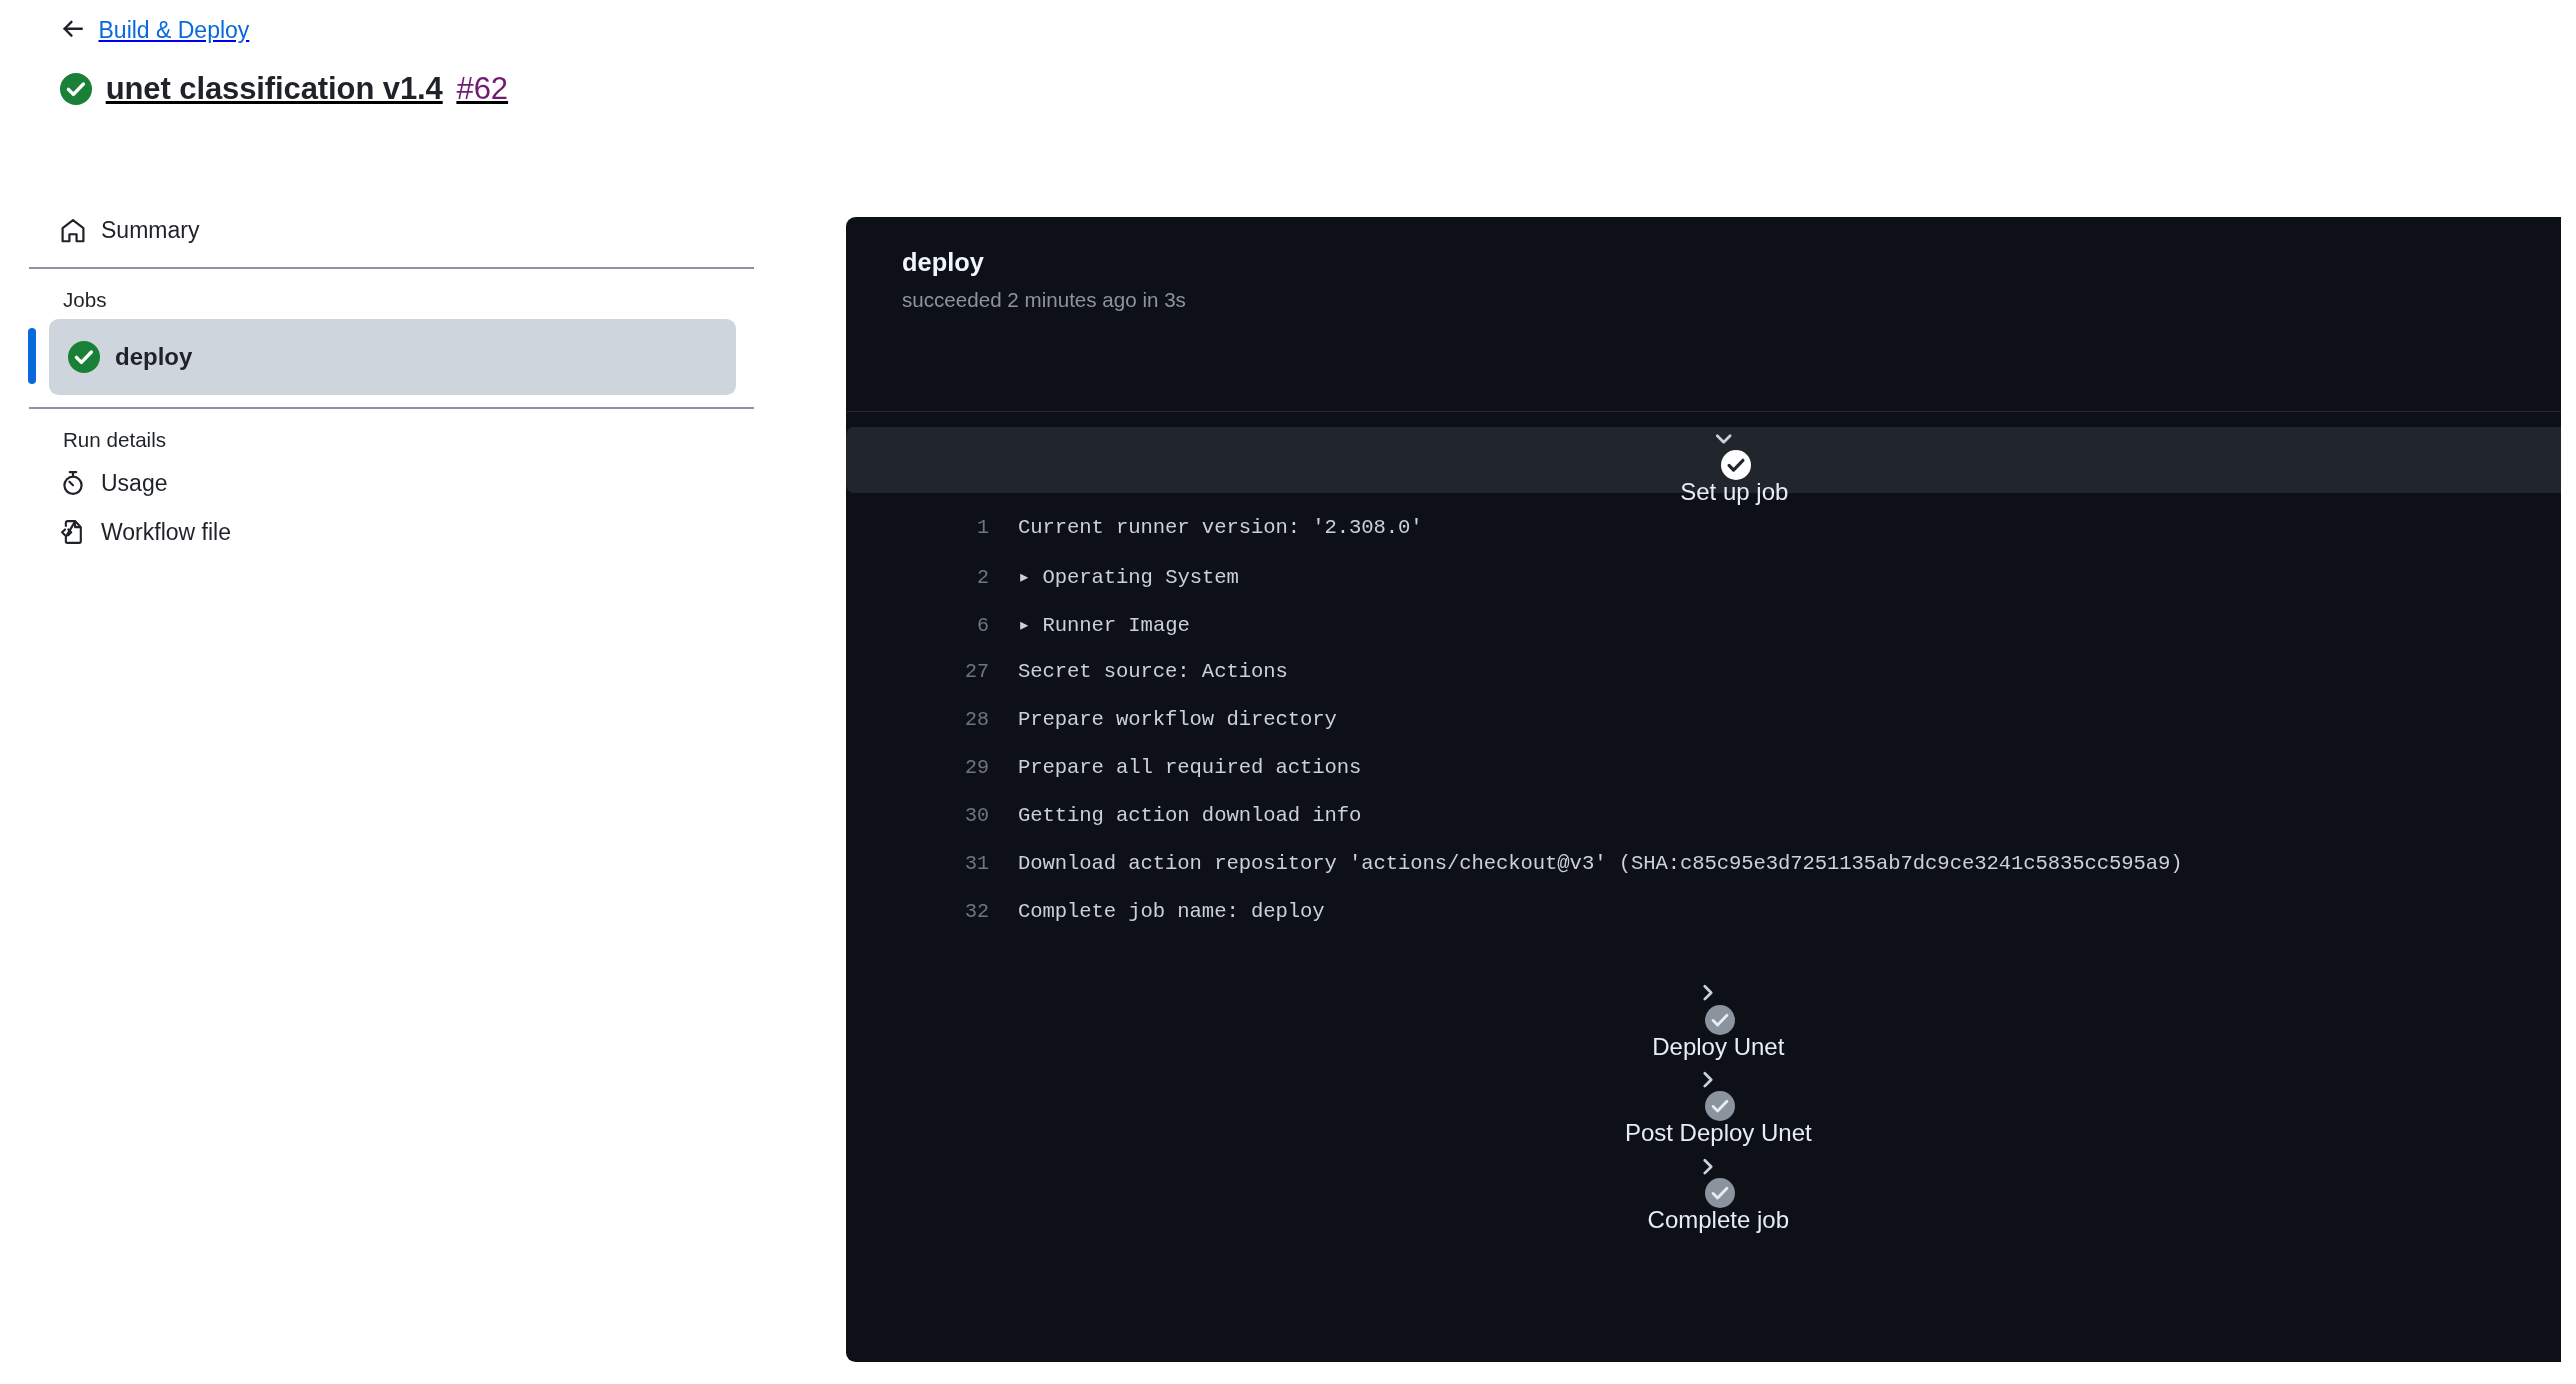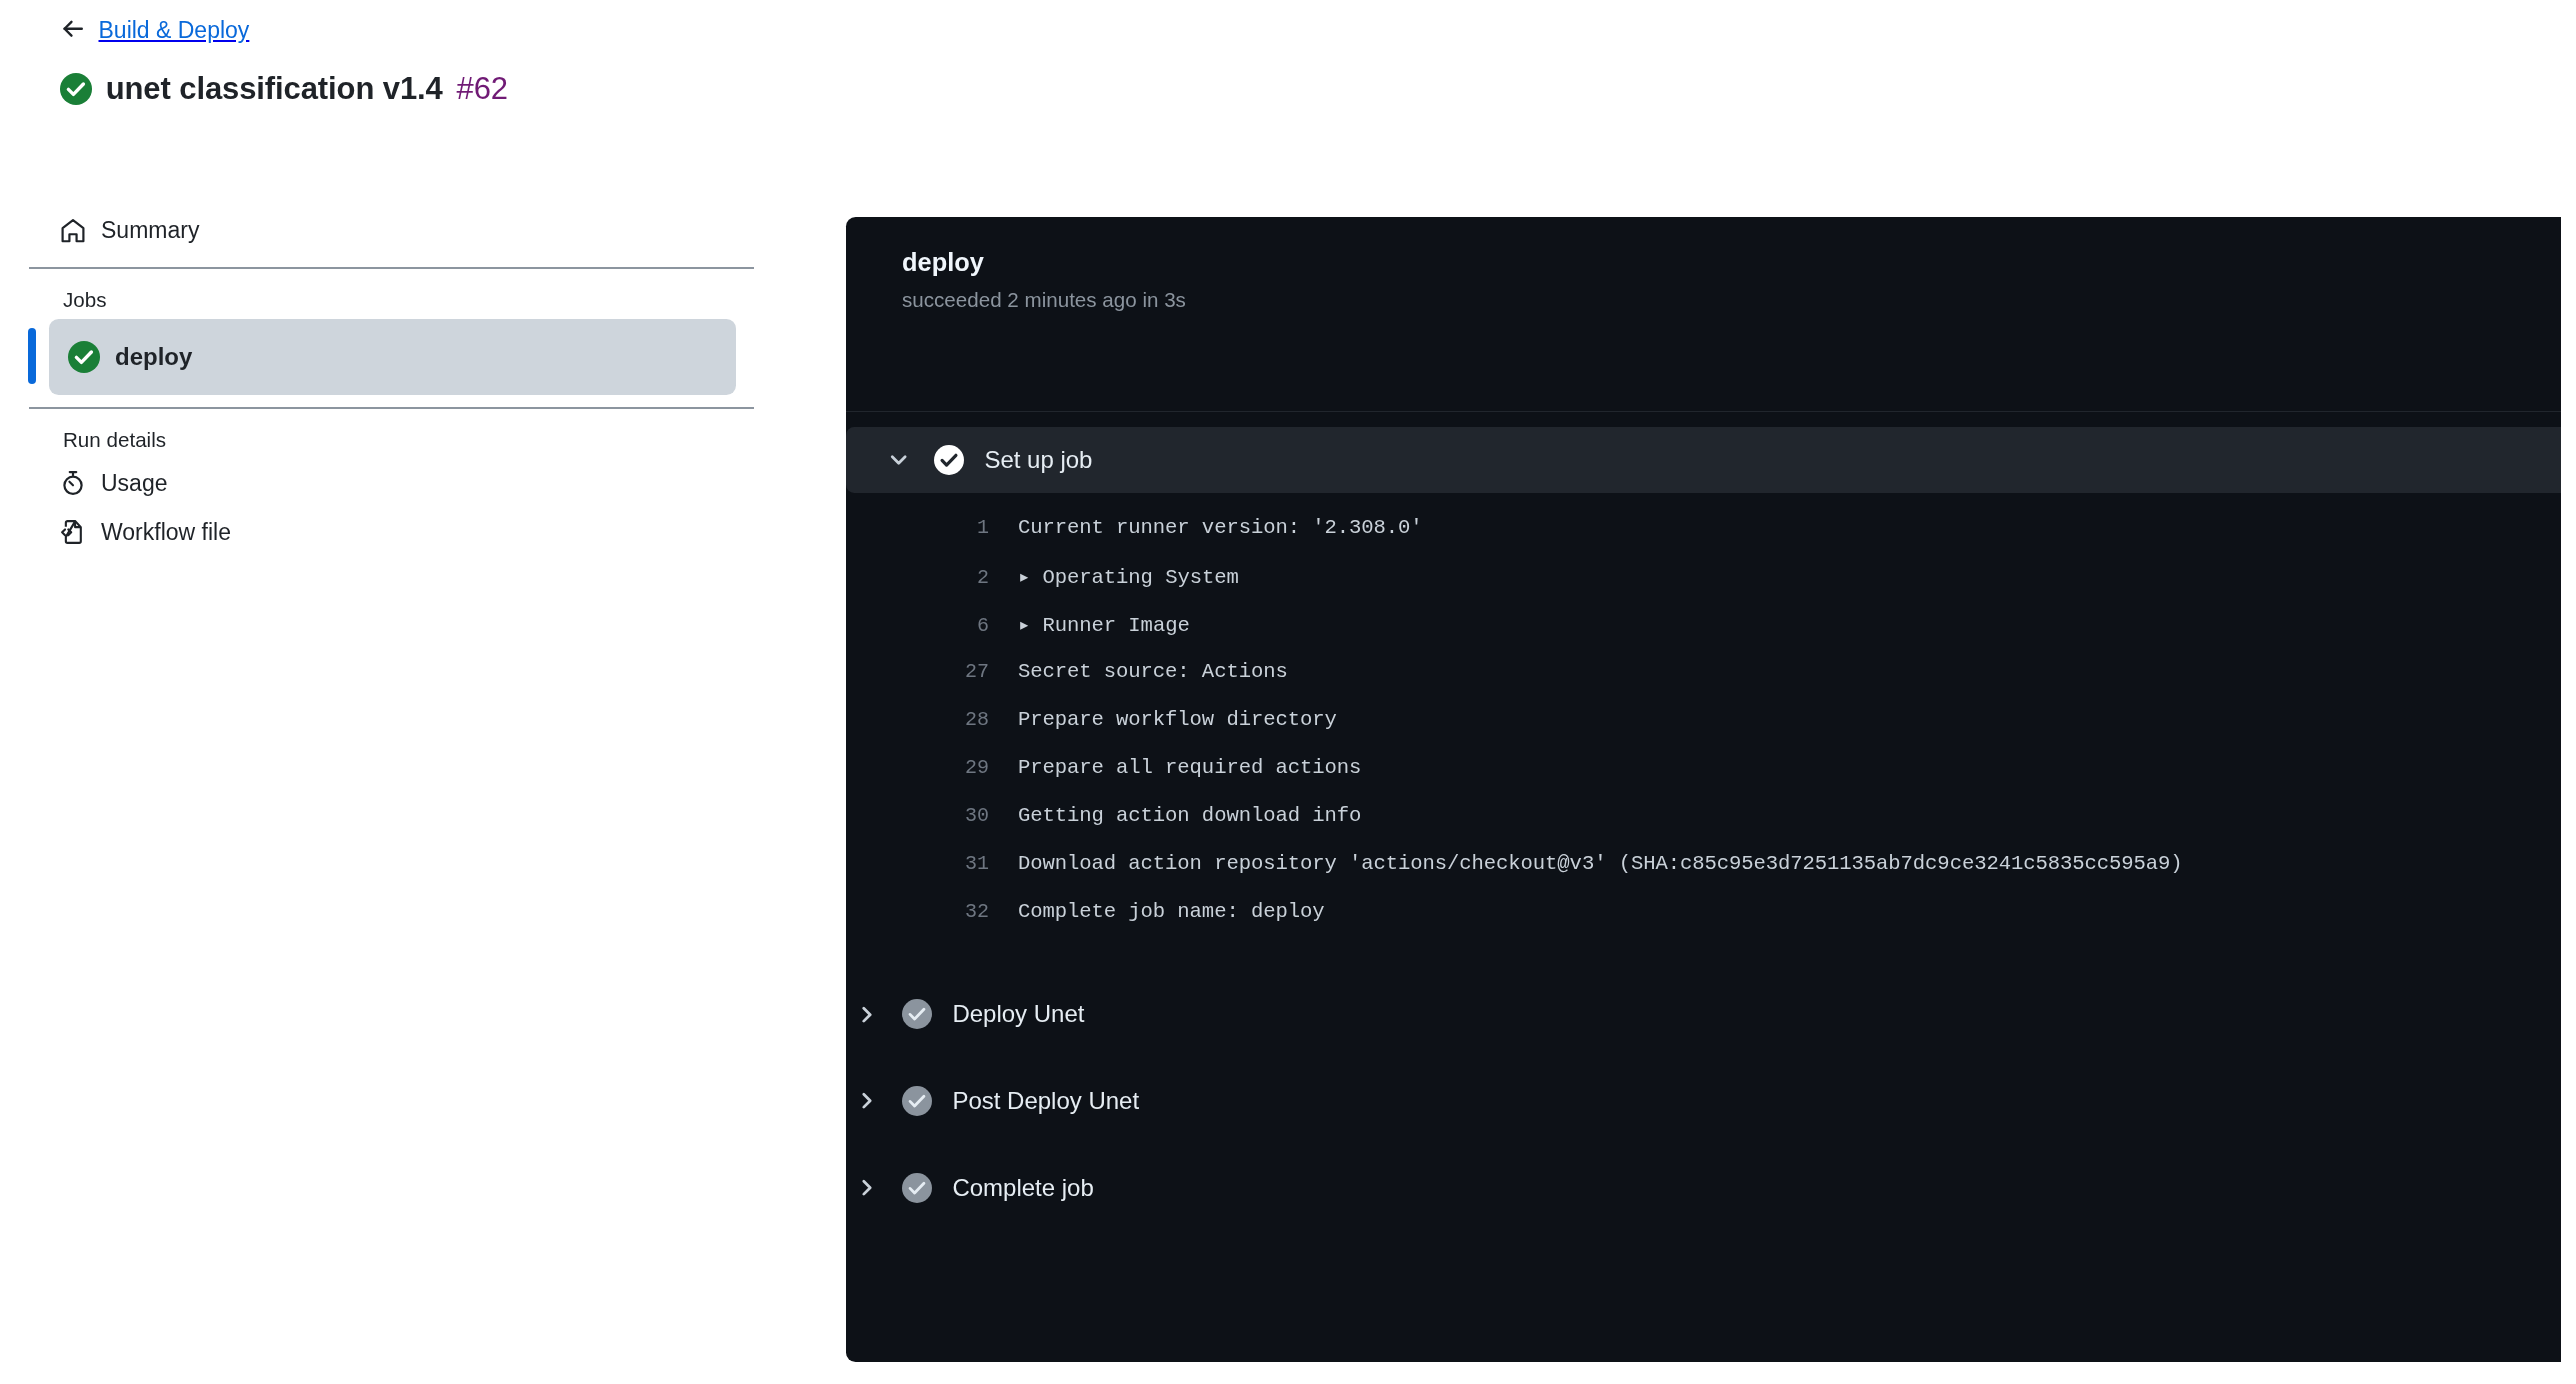--- a/index.html
+++ b/index.html
@@ -27,20 +27,21 @@
     color: #0969da;
     line-height: 1;
     white-space: nowrap;
   }
 
   .run-title {
     position: absolute;
     left: 60px; top: 67px;
     display: flex; align-items: center; gap: 13.7px;
     height: 43px;
+    text-decoration: underline;
   }
   .run-status-icon { width: 32px; height: 32px; flex: none; display:block; }
   .run-title-text {
     font-size: 31px; font-weight: bold; color: #1f2328;
     letter-spacing: -0.1px; white-space: nowrap; line-height: 1;
   }
   .run-number { font-size: 31px; font-weight: normal; color: #701a75; line-height:1; }
 
   
   .sidebar { position: absolute; left: 0; top: 206px; width: 776px; }
@@ -98,20 +99,21 @@
   .log-job-divider {
     position: absolute; left: 0; right: 0; bottom: 0;
     height: 1.4px; background: #21262d;
   }
 
   .step {
     display: flex; align-items: center; gap: 0;
     height: 66px;
     padding-left: 41px;
     cursor: pointer;
+    flex-direction: column;
   }
   .step.expanded { background: #21262d; border-radius: 8.2px 0 0 8.2px; margin-top: 15px; }
   .step.collapsed { margin-top: 20.6px; padding-left: 9px; }
   .chev { width: 23.4px; height: 23.4px; flex: none; display:block; color:#c9d1d9; }
   .step-status { width: 30px; height: 30px; flex: none; display:block; margin-left: 23.4px; }
   .step-label { font-size: 24px; color: #e6edf3; margin-left: 20.6px; line-height:1; white-space: nowrap; }
 
   
   .log-lines {
     padding: 23.4px 0 12.4px 0;

